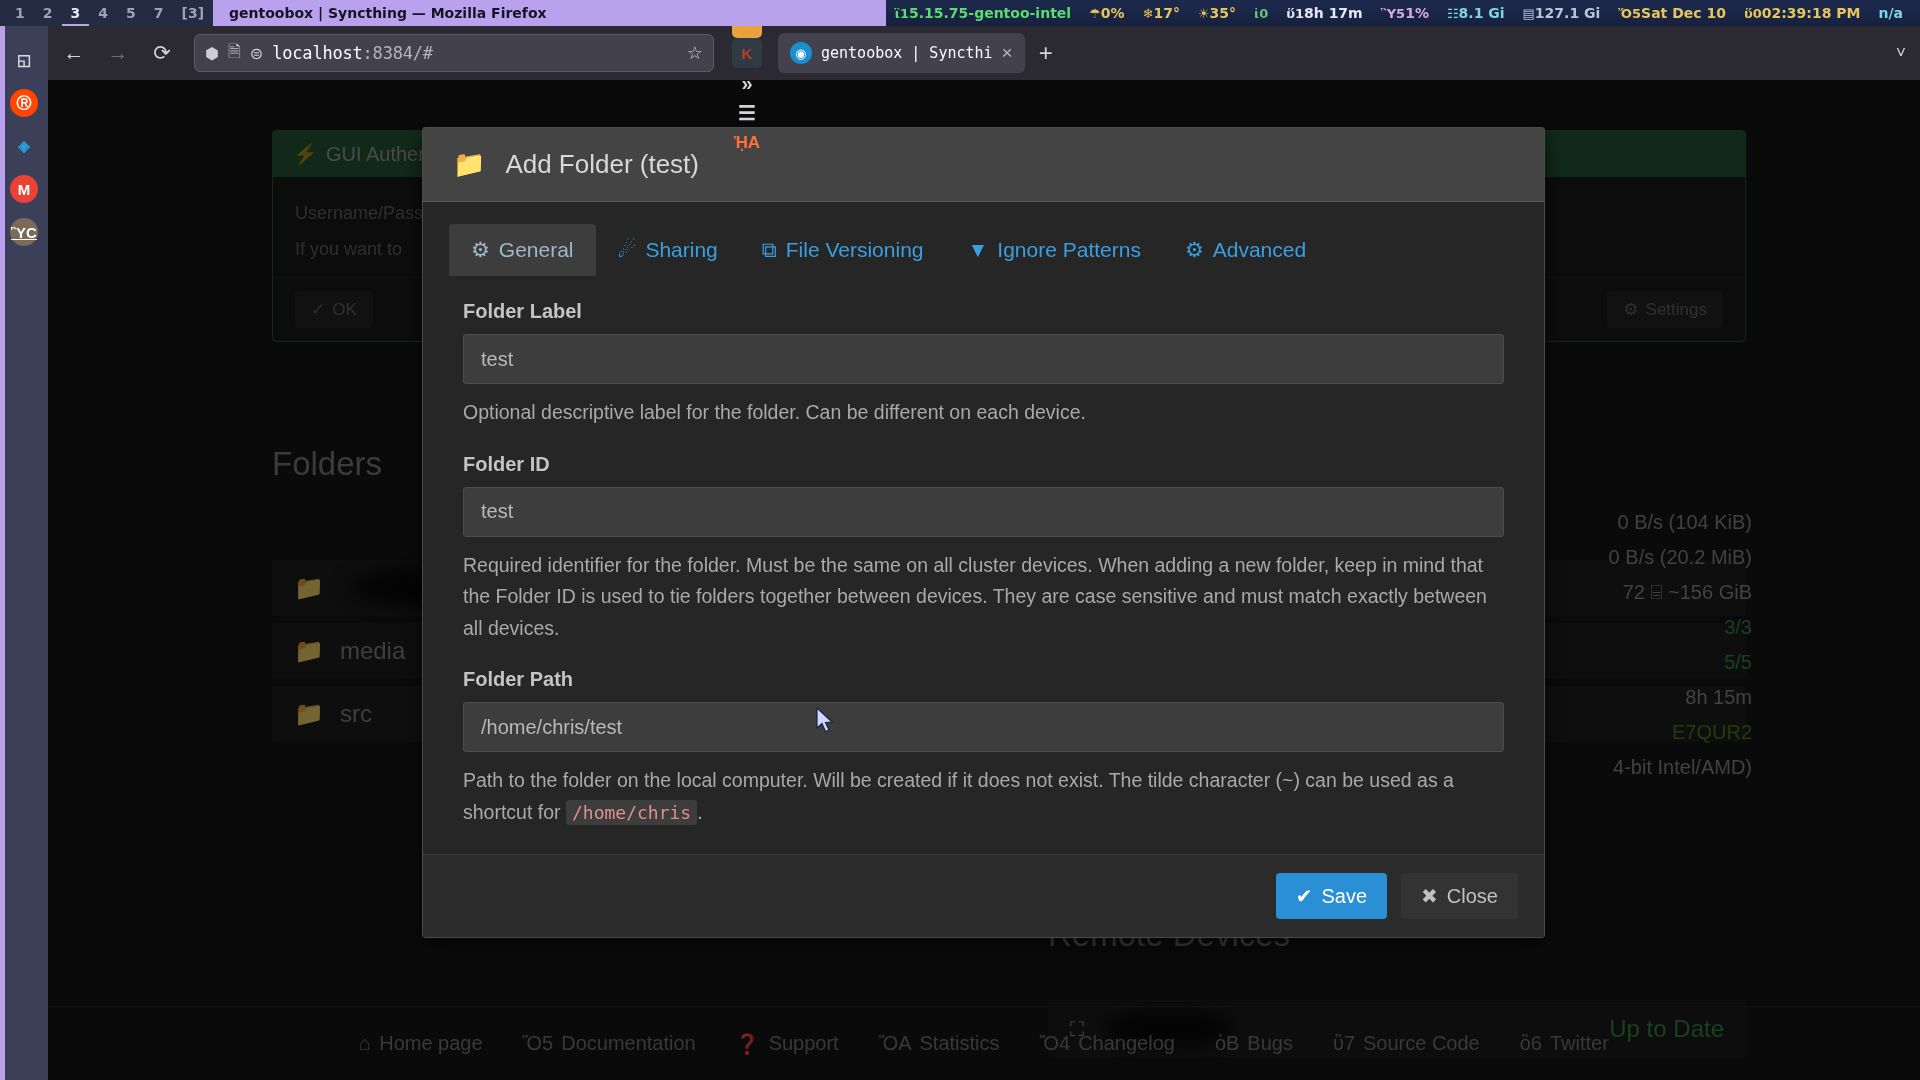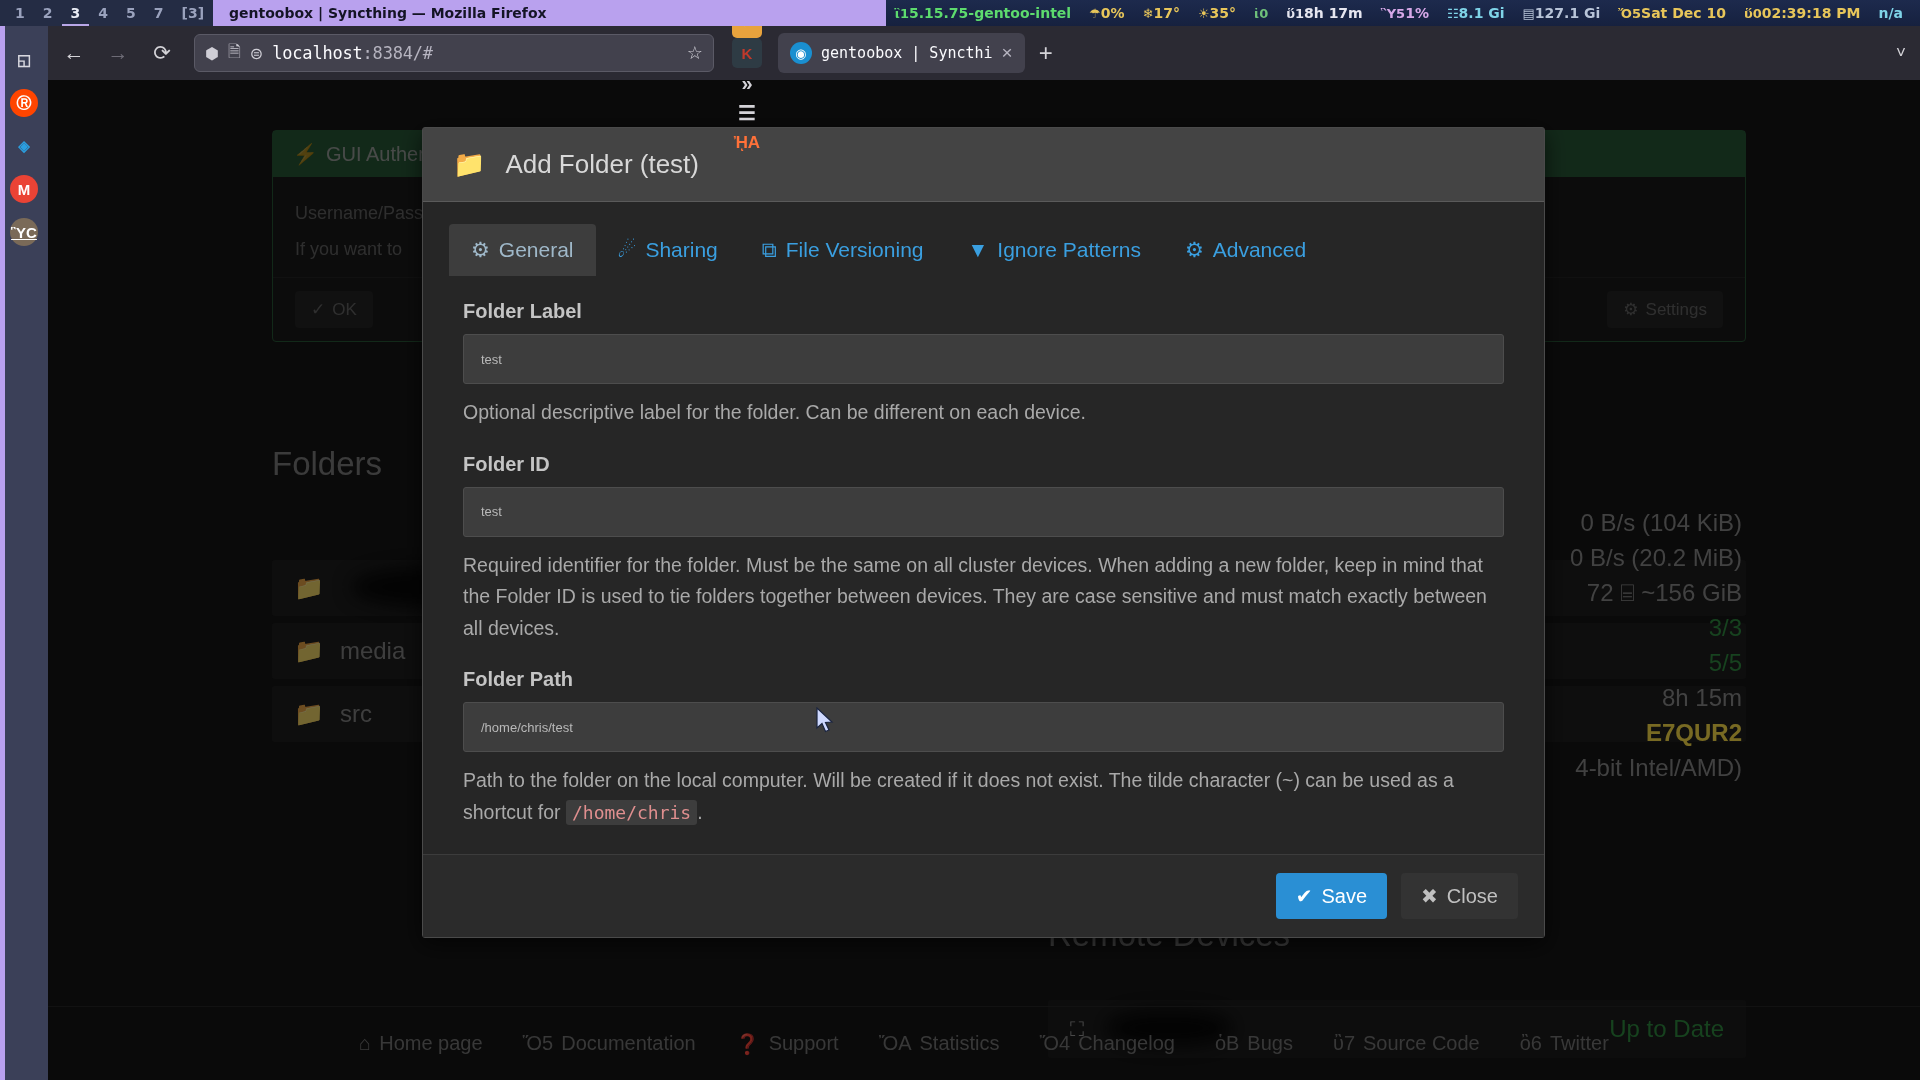--- a/index.html
+++ b/index.html
@@ -107,25 +107,25 @@
 
   .sect-title { position: absolute; color: #8a8a8a; font-size: 33px; font-weight: 300; opacity:0.75;}
   .folder-row {
     position: absolute; background: #1d1d1d; border-radius: 3px;
     display: flex; align-items: center; gap: 16px; padding: 0 22px;
     color: #8a8a8a; font-size: 24px; opacity: 0.8;
   }
   .blurblob { border-radius: 45%; background: #050505; filter: blur(9px); }
 
   .stats-col {
-    position: absolute; right: 178px; text-align: right;
-    color: #8a8a8a; font-size: 24px; line-height: 35px; opacity: 0.85;
+    position: absolute; right: 168px; text-align: right;
+    color: #8a8a8a; font-size: 20px; line-height: 35px; opacity: 0.85;
   }
   .stat-green { color: #2e8b3f; }
-  .stat-blue { color: #fde047; font-weight: bold; }
+  .stat-blue { color: #4d7c0f; }
 
   .rd-row {
     position: absolute; background: #1a1a1a; border-radius: 3px;
     display: flex; align-items: center; padding: 0 22px; opacity: 0.85;
   }
 
   #footer {
     position: absolute; left: 0; bottom: 0; width: 1872px; height: 74px;
     border-top: 1px solid #222; display: flex; align-items: center;
     justify-content: center; gap: 40px;
@@ -153,21 +153,21 @@
   .mtab {
     display: flex; align-items: center; gap: 9px;
     color: #3a9fe0; font-size: 21px; padding: 14px 22px; border-radius: 4px 4px 0 0;
   }
   .mtab.active { background: #3d3d3d; color: #9fb8c9; }
 
   .fgroup { padding: 0 20px; }
   .flabel { color: #c4c4c4; font-size: 20px; font-weight: bold; margin-bottom: 11px; }
   .finput {
     width: 100%; height: 50px; background: #3d3d3d; border: 1px solid #4d4d4d;
-    border-radius: 3px; color: #b9b9b9; font-size: 13px; padding: 0 17px;
+    border-radius: 3px; color: #b9b9b9; font-size: 20px; padding: 0 17px;
     font-family: "Liberation Sans", sans-serif;
   }
   .fhelp { color: #a9a9a9; font-size: 19.5px; line-height: 1.62; margin-top: 13px; }
   code.path {
     background: #3d3d3d; color: #e08f8f; font-family: "DejaVu Sans Mono", monospace;
     font-size: 18px; padding: 2px 6px; border-radius: 3px;
   }
   .spacer24 { height: 24px; }
 
   #modal-foot {

